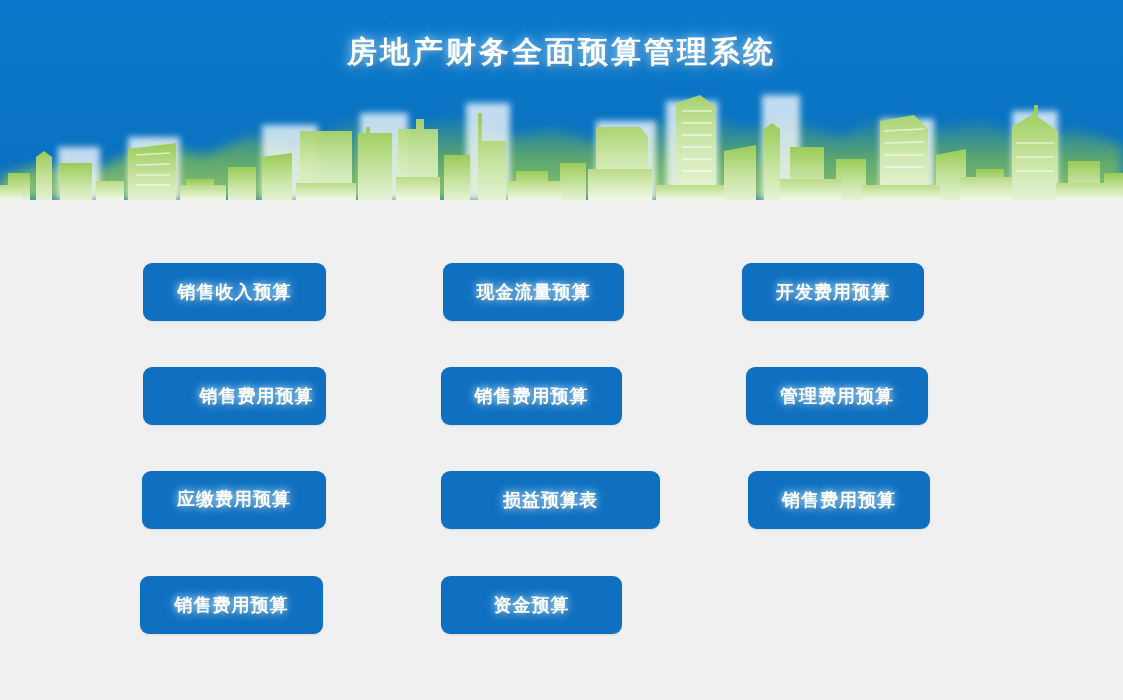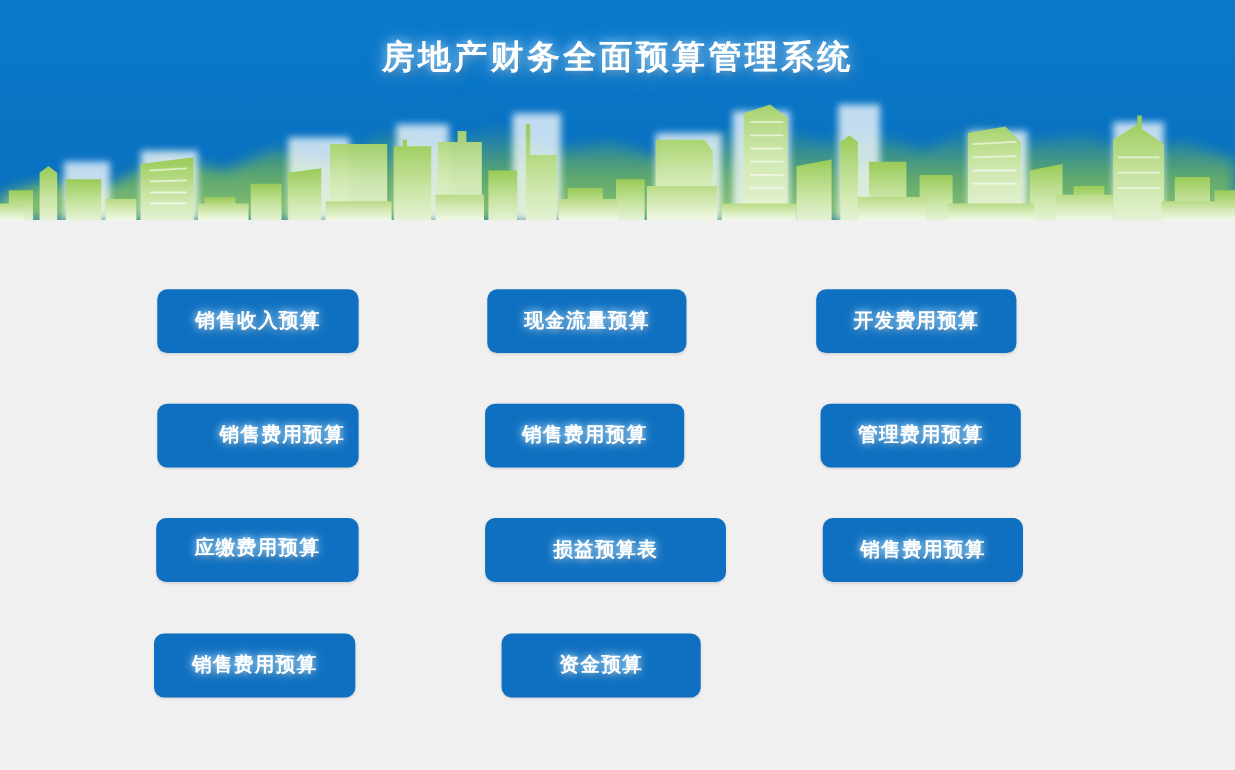--- a/index.html
+++ b/index.html
@@ -231,16 +231,16 @@
   </div>
 
   <div class="btn-row" style="top:271px;">
     <button class="btn" style="left:142px; width:184px;font-family:Liberation Mono, monospace;">应缴费用预算</button>
     <button class="btn" style="left:441px; width:219px;">损益预算表</button>
     <button class="btn" style="left:748px; width:182px;">销售费用预算</button>
   </div>
 
   <div class="btn-row" style="top:376px;">
     <button class="btn" style="left:140px; width:183px;">销售费用预算</button>
-    <button class="btn" style="left:456px; width:181px;">资金预算</button>
+    <button class="btn" style="left:441px; width:181px;">资金预算</button>
   </div>
 
 </div>
 
 </body></html>

